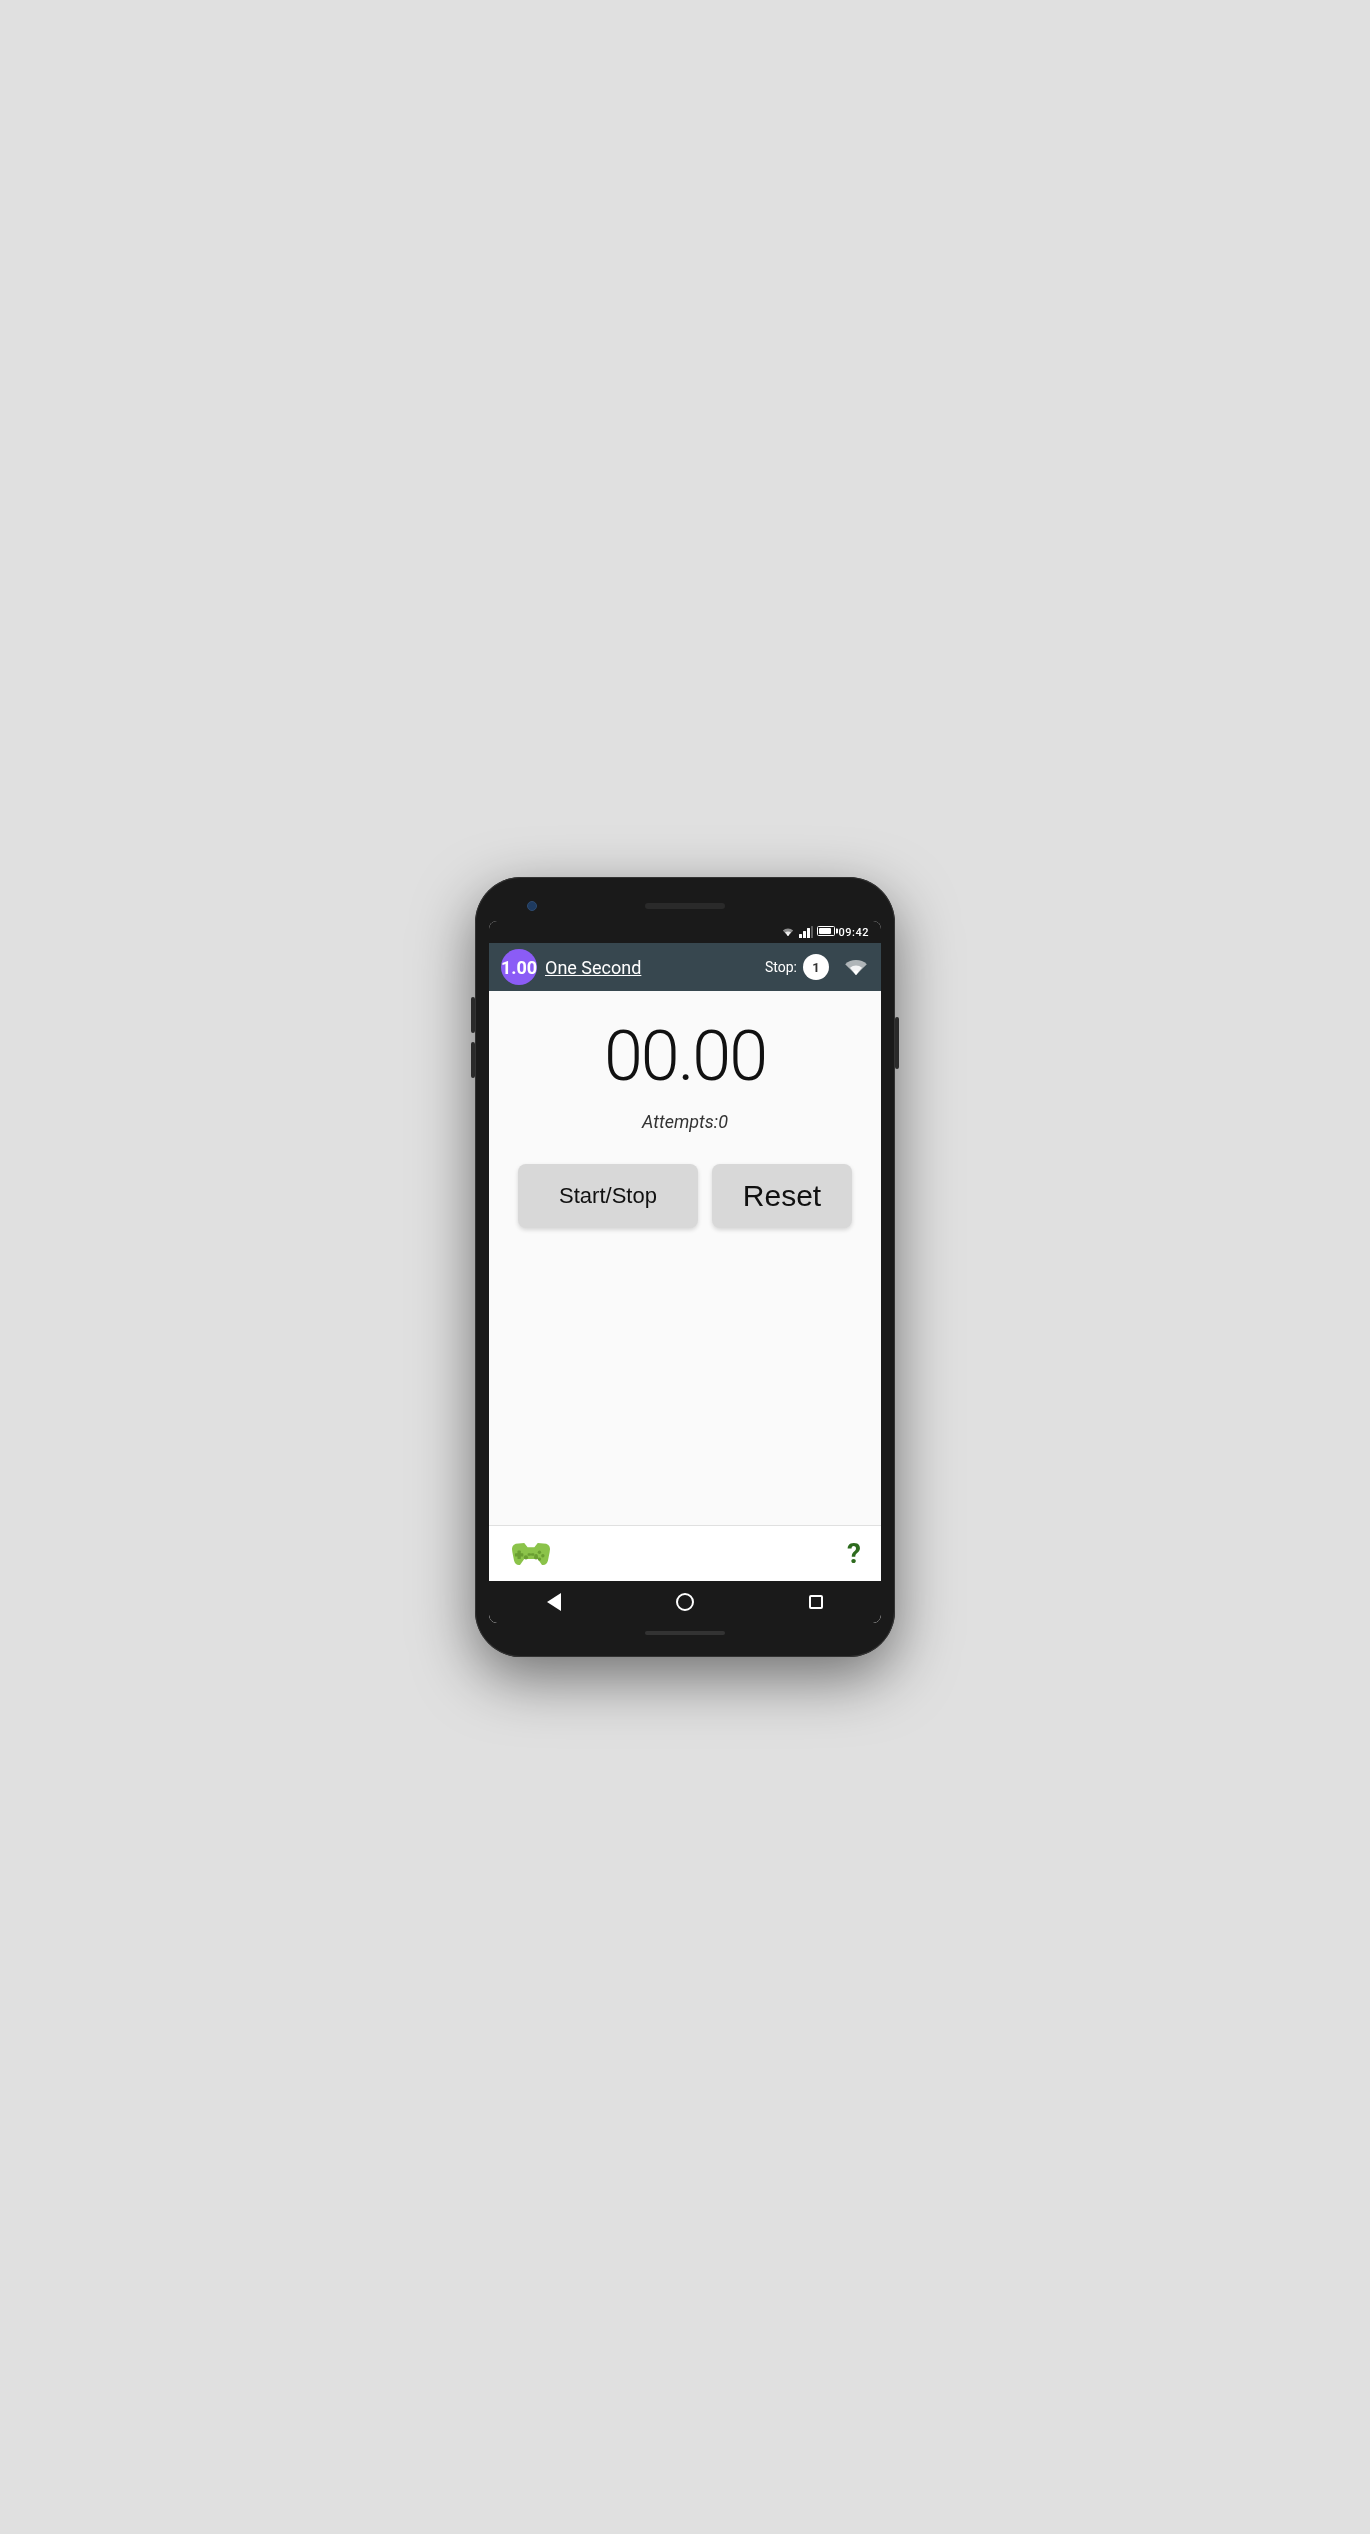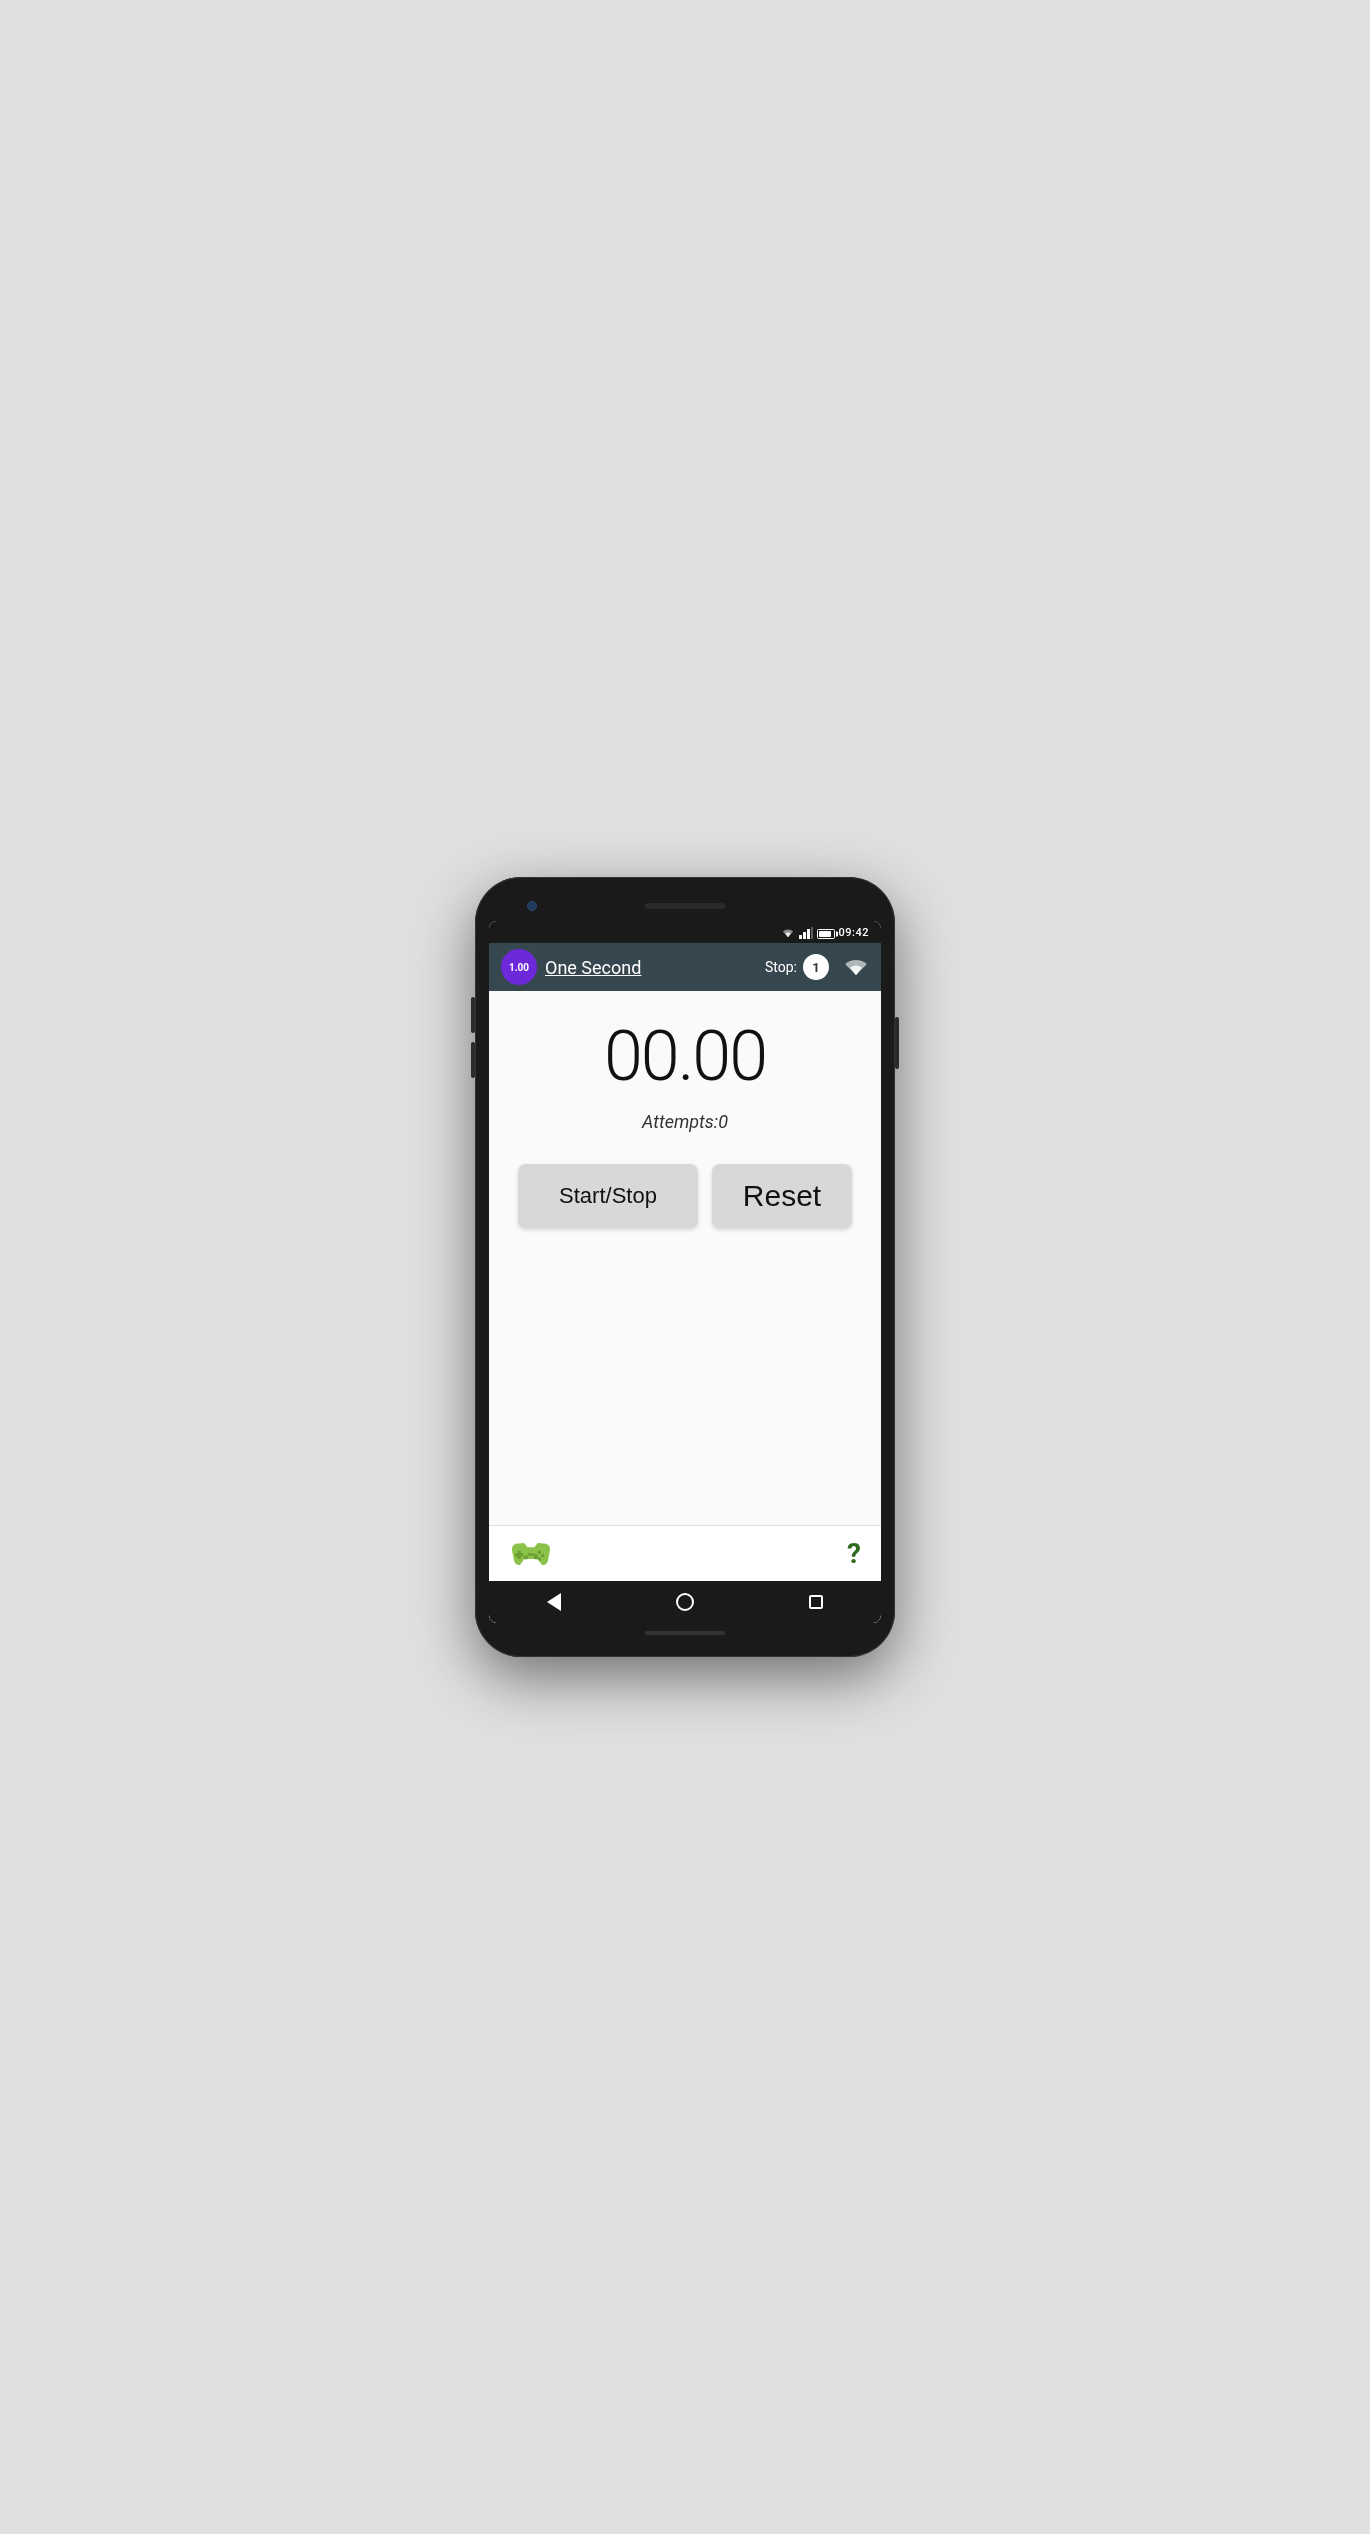--- a/index.html
+++ b/index.html
@@ -94,21 +94,21 @@
       display: flex;
       justify-content: flex-end;
       align-items: center;
       padding: 4px 12px;
       height: 22px;
       flex-shrink: 0;
       gap: 6px;
     }
     .status-icons {
       display: flex;
-      align-items: flex-end;
+      align-items: flex-start;
       gap: 4px;
     }
     .battery-icon {
       width: 18px;
       height: 10px;
       border: 1.5px solid white;
       border-radius: 1.5px;
       position: relative;
       display: inline-block;
     }
@@ -144,26 +144,26 @@
       background: #37474f;
       display: flex;
       align-items: center;
       padding: 0 12px;
       height: 48px;
       flex-shrink: 0;
     }
     .app-bar-icon {
       width: 36px;
       height: 36px;
-      background: #6d28d9;
+      background: #8b5cf6;
       border-radius: 50%;
       display: flex;
       align-items: center;
       justify-content: center;
-      font-size: 10px;
+      font-size: 18px;
       color: white;
       font-weight: bold;
       margin-right: 8px;
       flex-shrink: 0;
     }
     .app-title {
       color: white;
       font-size: 18px;
       font-weight: 400;
       flex: 1;

